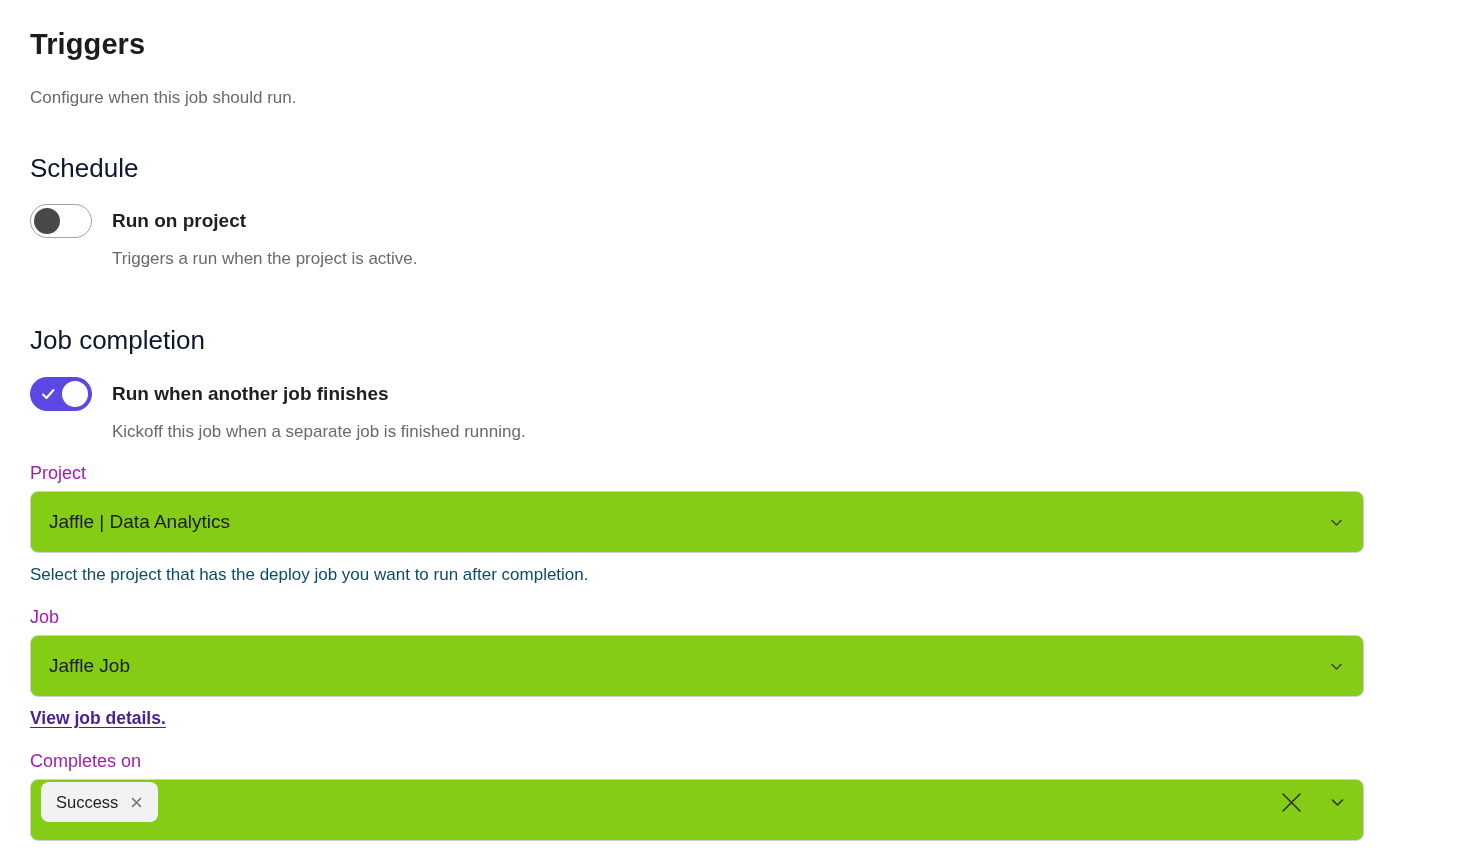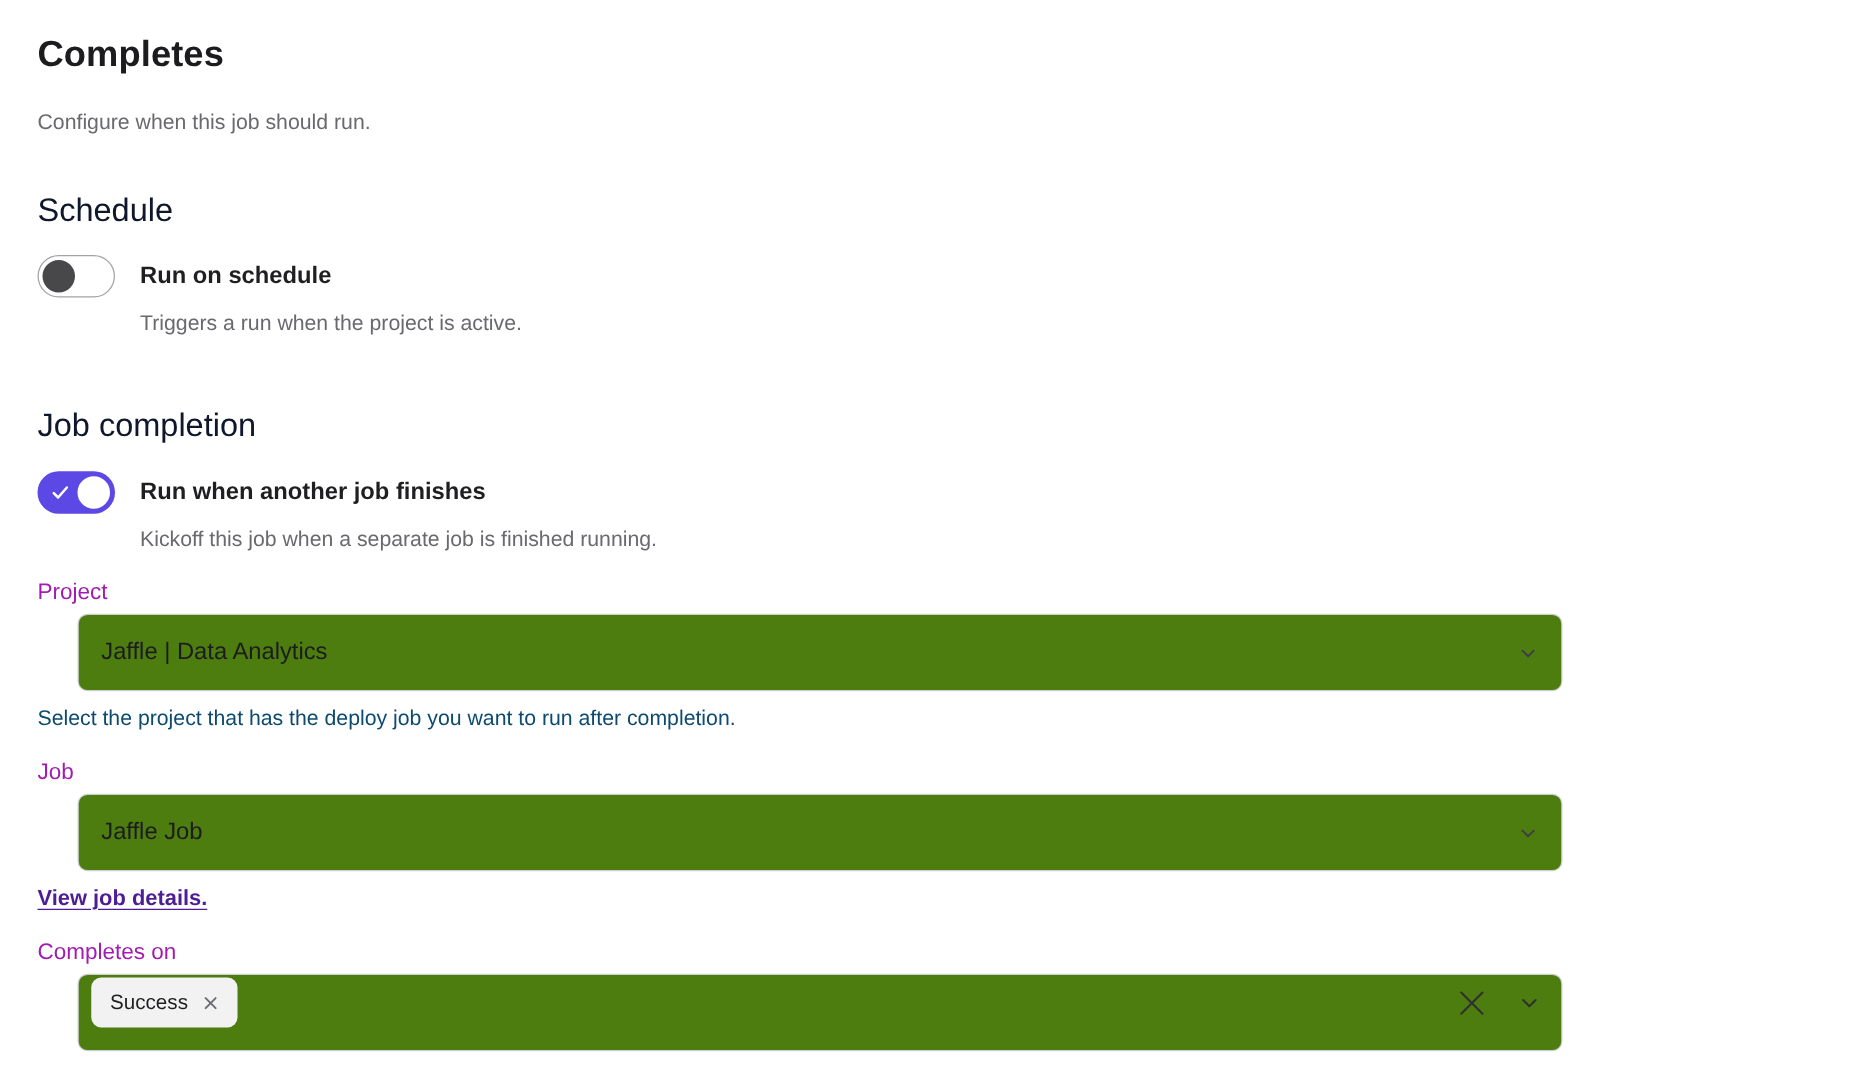--- a/index.html
+++ b/index.html
@@ -105,30 +105,29 @@
     margin-top: 21px;
     font-size: 18px;
     font-weight: 500;
     line-height: 21px;
     color: #a21caf;
   }
   .field-label.job { margin-top: 22px; }
   .field-label.completes { margin-top: 22px; }
   .select, .multiselect {
     margin-top: 7px;
-    width: 1188px;
+    width: 1334px;
     height: 62px;
     border: 1px solid #cfcfd3;
     border-radius: 8px;
-    background: #4d7c0f;
+    background: #84cc16;
     display: flex;
     align-items: center;
     justify-content: space-between;
     cursor: pointer;
-    margin-left: 32px;
   }
   .select { padding: 0 18px; }
   .select-value {
     font-size: 19px;
     color: #1c1c1e;
   }
   .helper {
     margin-top: 11px;
     font-size: 17px;
     line-height: 21px;
@@ -165,32 +164,32 @@
     align-items: center;
     gap: 24px;
   }
   .icon { display: inline-flex; flex: 0 0 auto; }
 </style>
 </head>
 <body>
 
 <main class="page">
 
-  <h1>Completes</h1>
+  <h1>Triggers</h1>
   <p class="subtitle">Configure when this job should run.</p>
 
   <section>
     <h2 class="h2-schedule">Schedule</h2>
 
     <div class="toggle-row">
       <button class="toggle toggle-off" aria-checked="false">
         <span class="knob"></span>
       </button>
       <div class="toggle-text">
-        <div class="toggle-label">Run on schedule</div>
+        <div class="toggle-label">Run on project</div>
         <div class="toggle-desc">Triggers a run when the project is active.</div>
       </div>
     </div>
   </section>
 
   <section>
     <h2 class="h2-jobcompletion">Job completion</h2>
 
     <div class="toggle-row second">
       <button class="toggle toggle-on" aria-checked="true">

